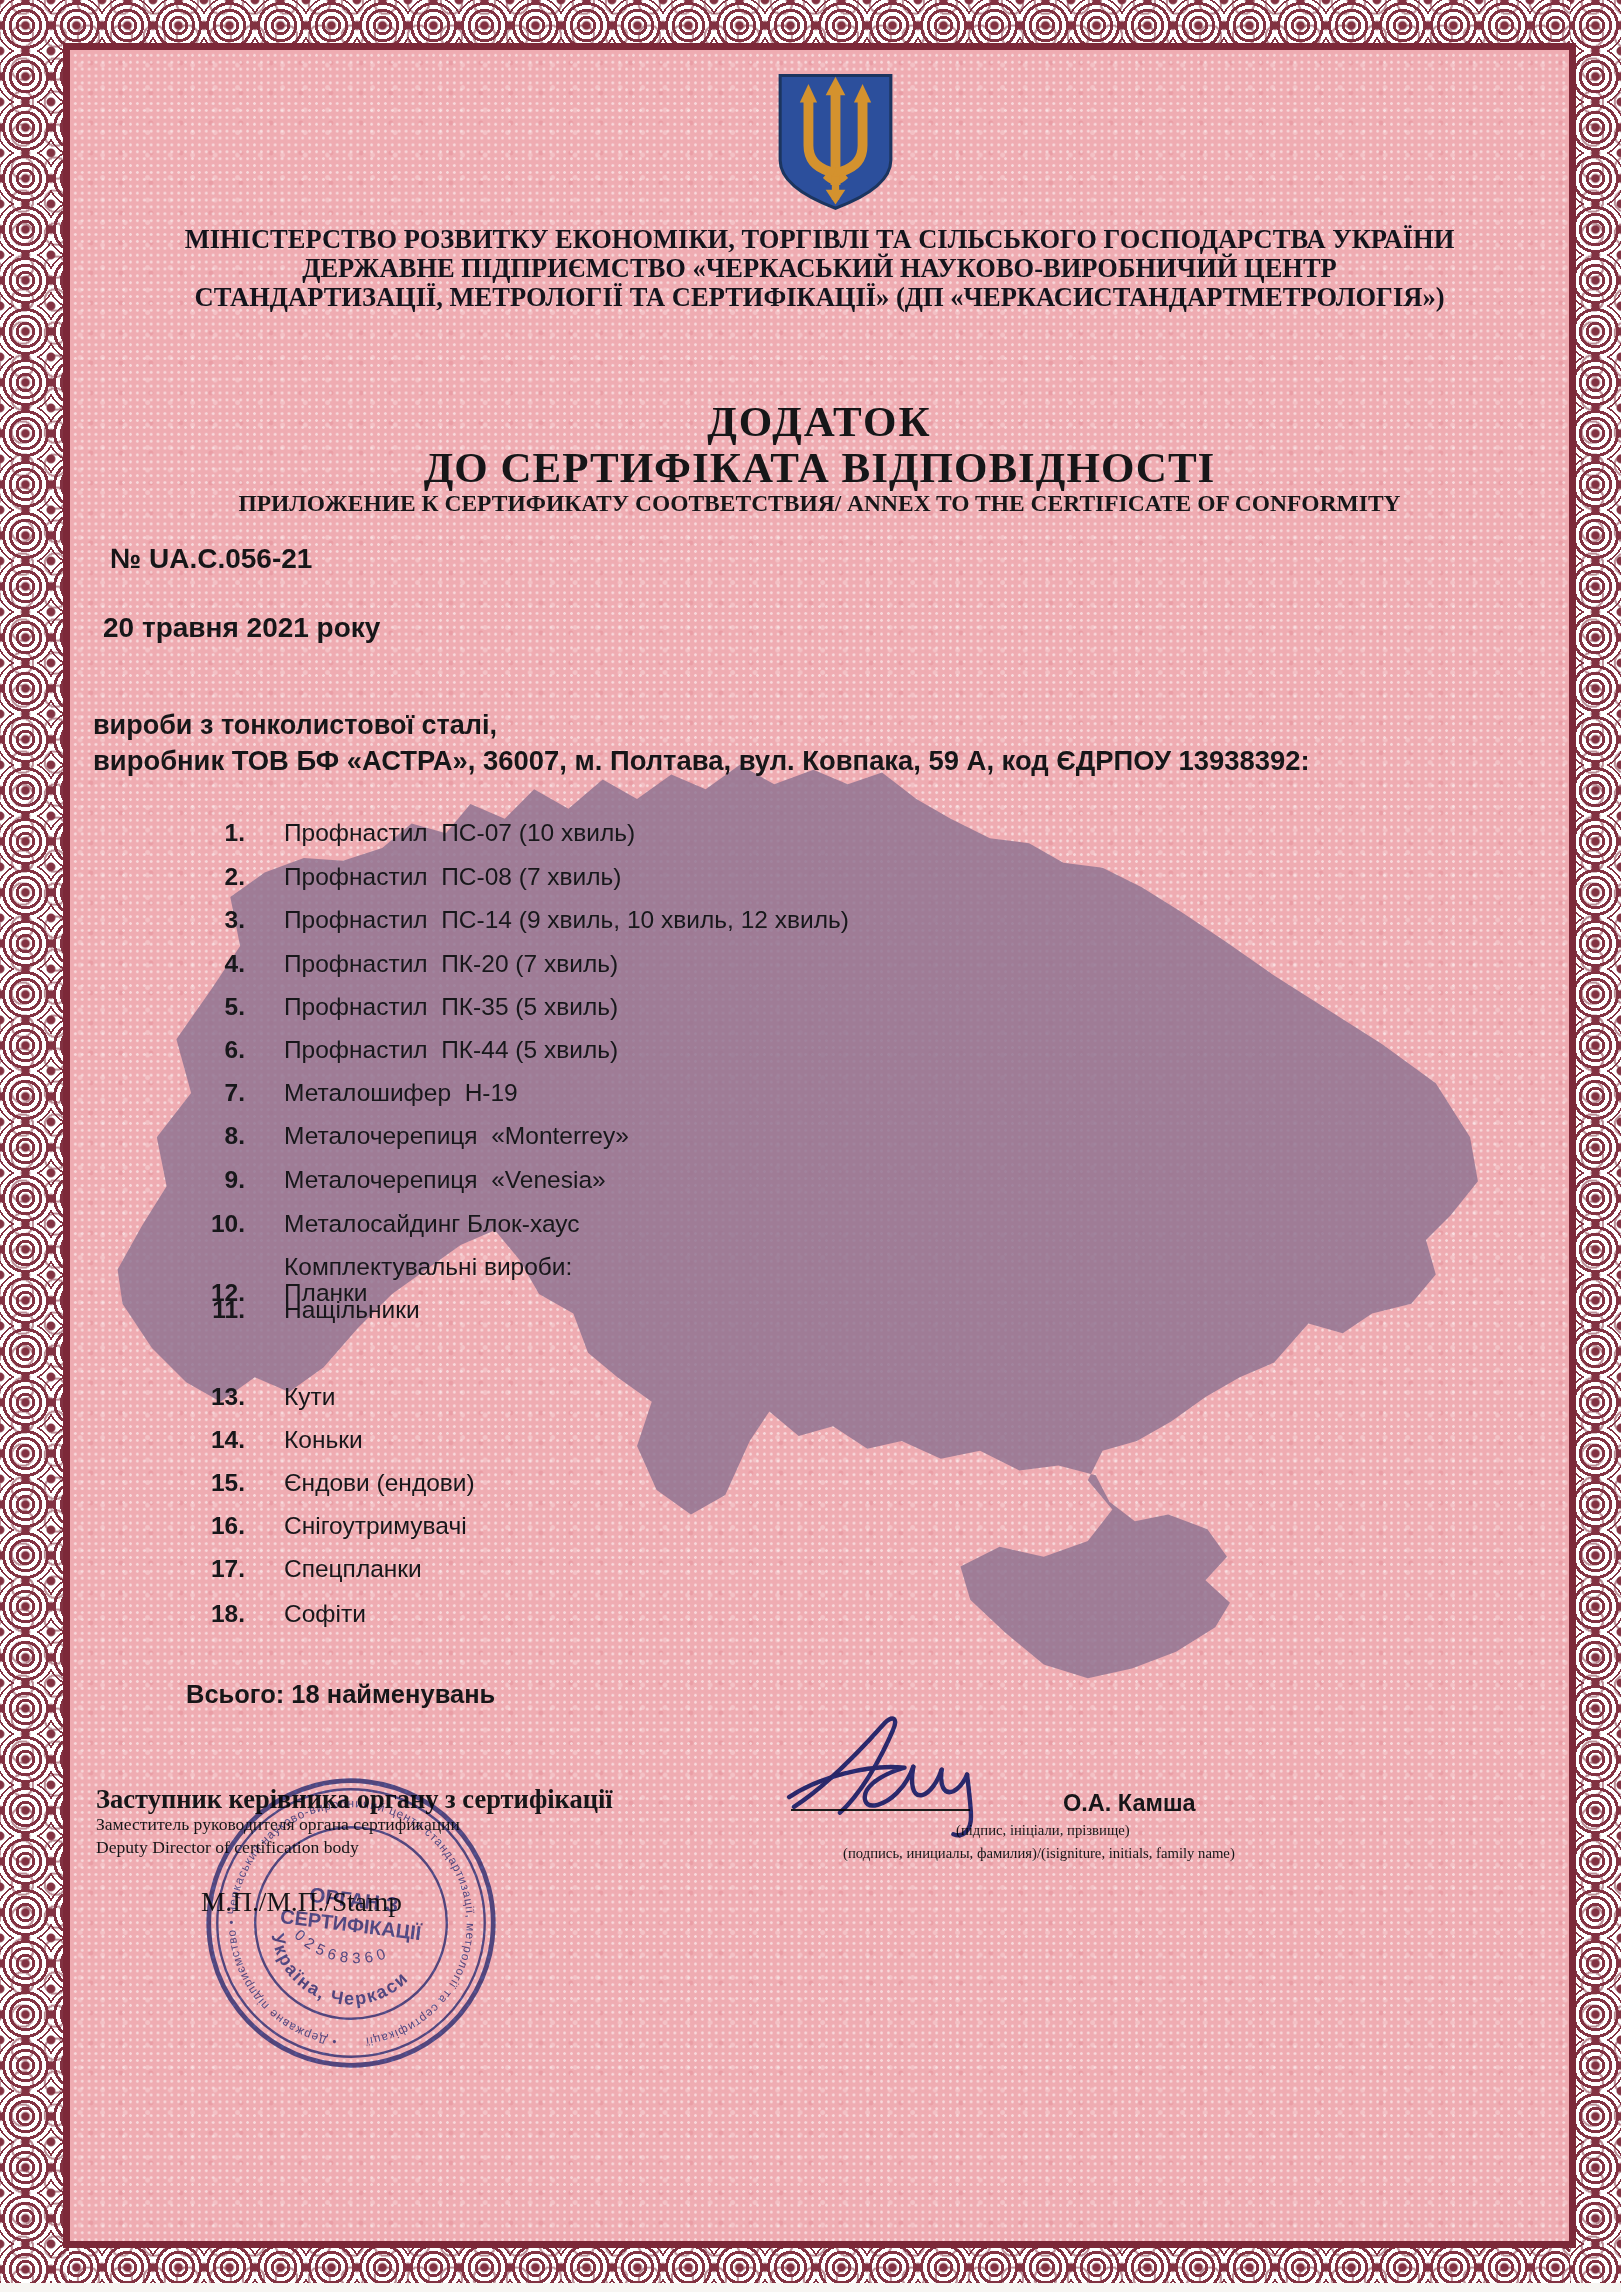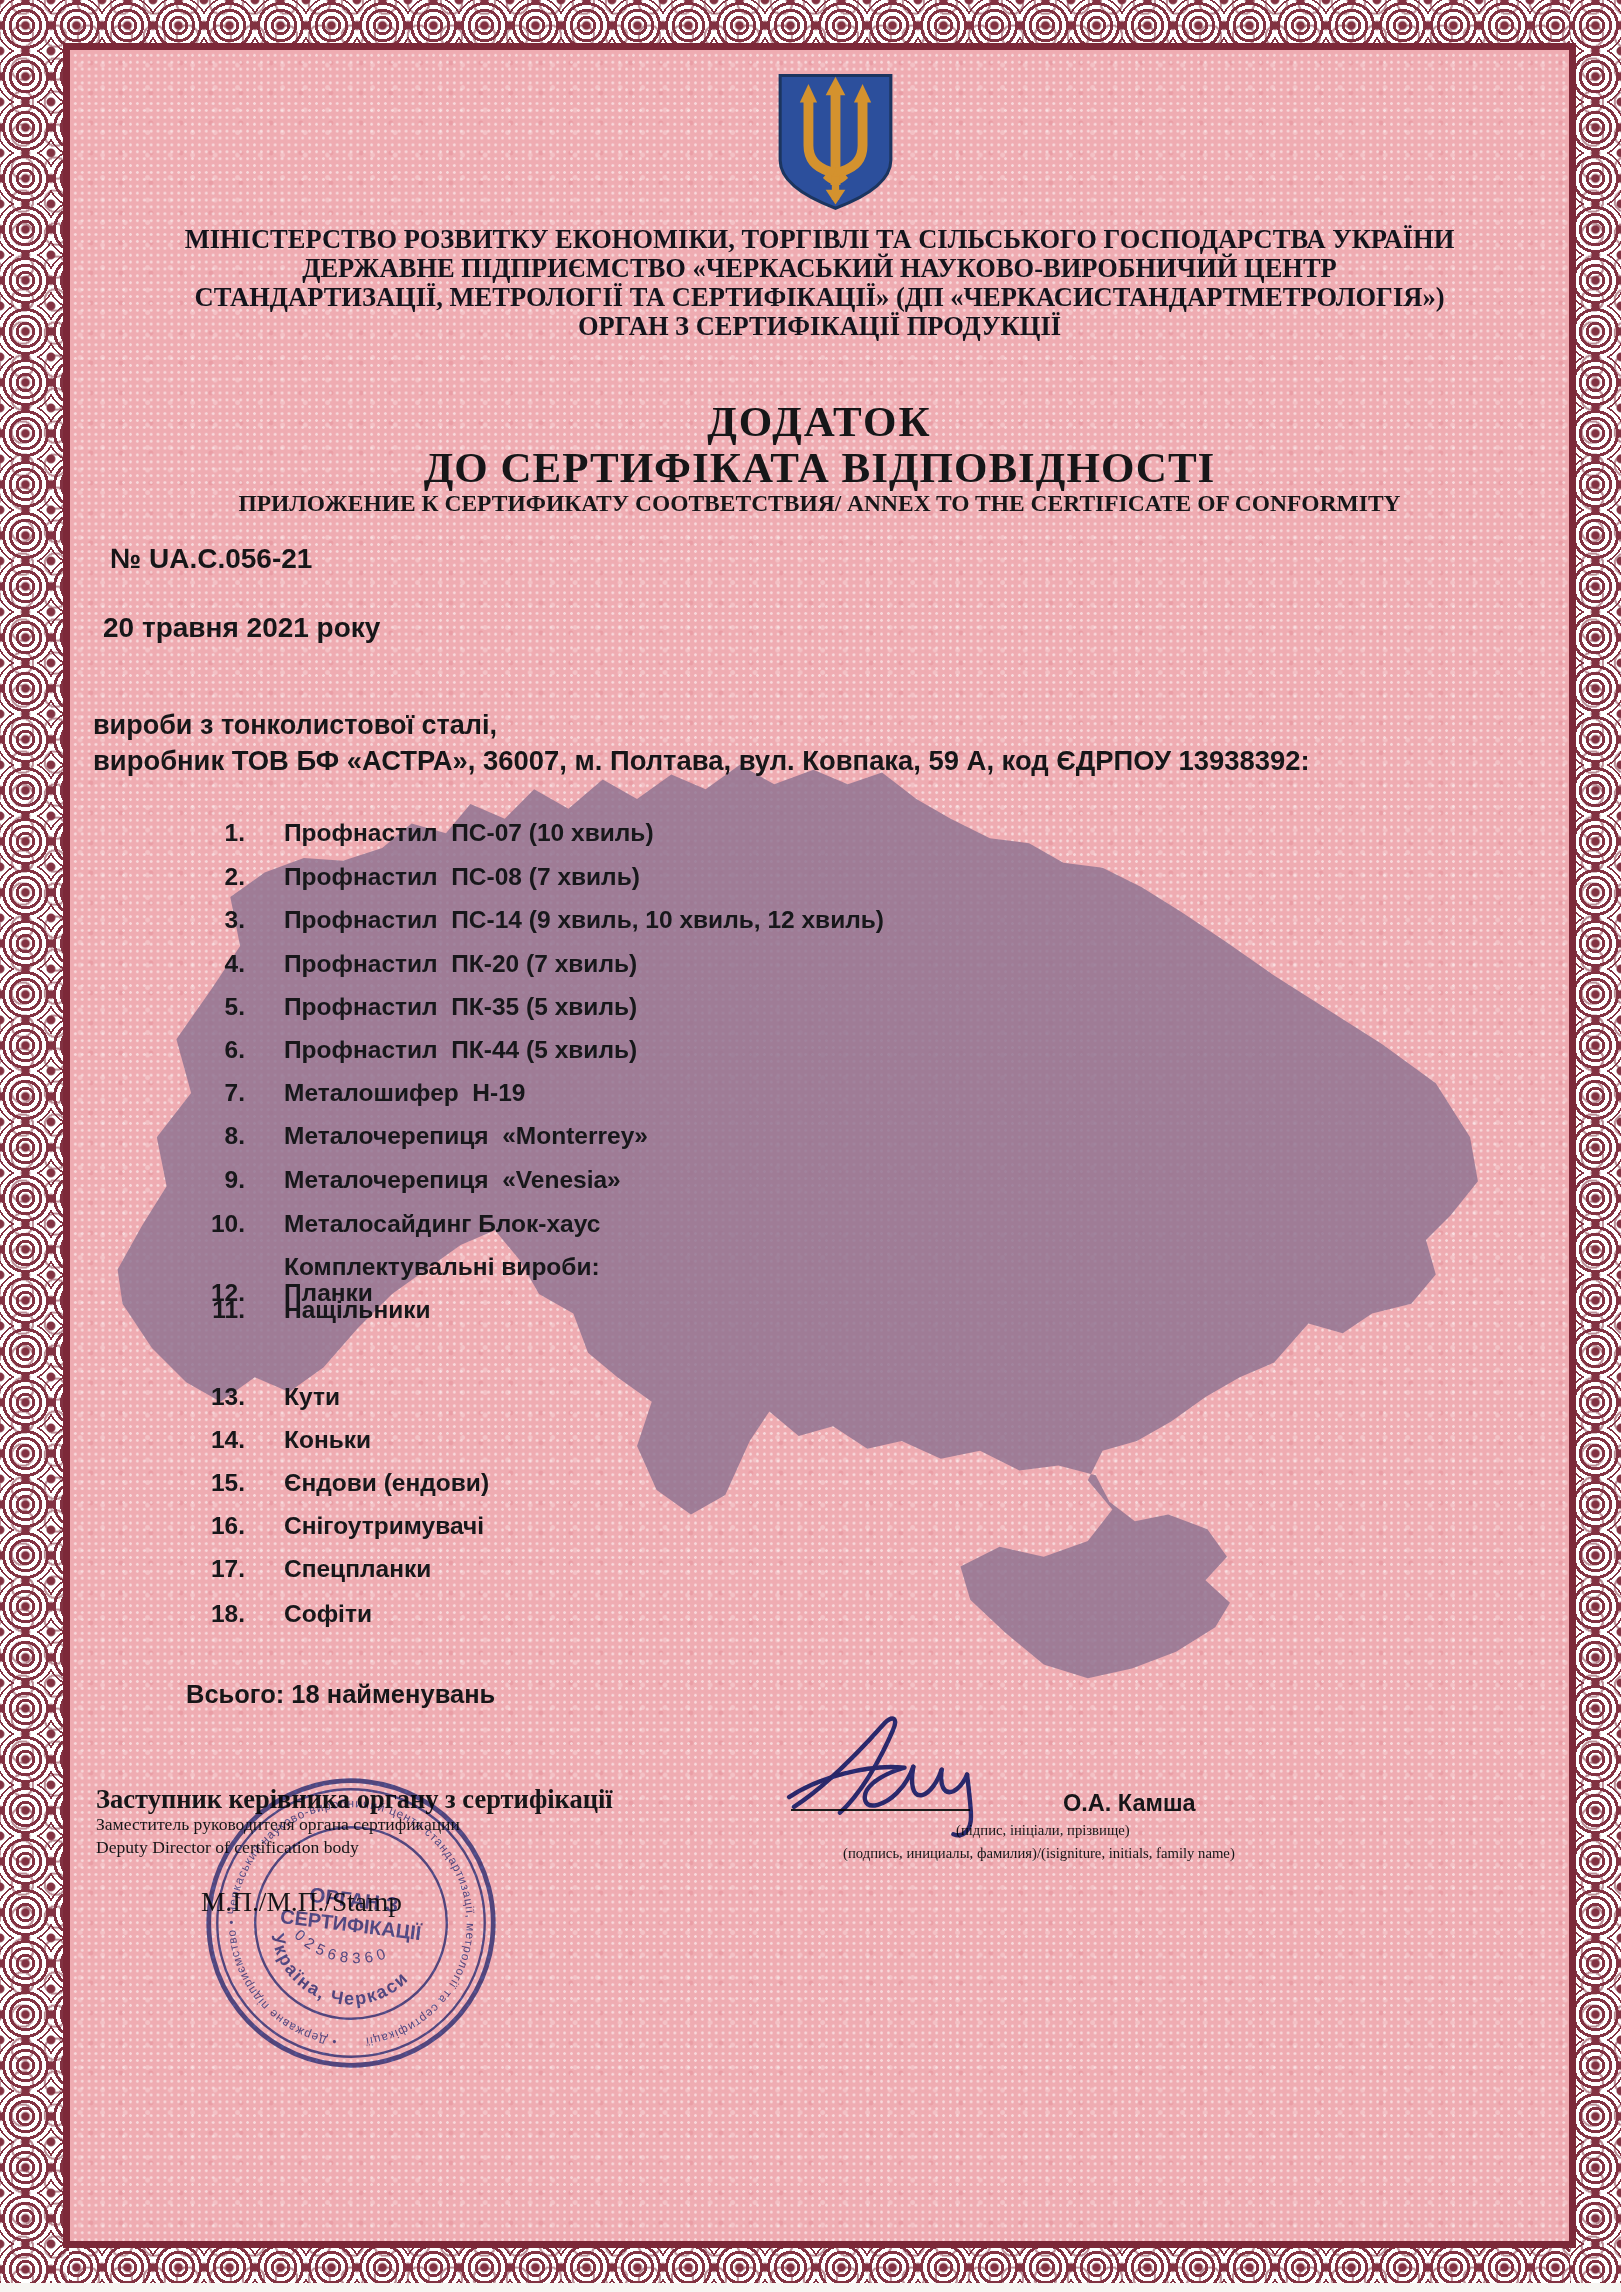--- a/index.html
+++ b/index.html
@@ -37,21 +37,21 @@
   .org{top:225px;font-size:26.5px;line-height:29px;color:#14141c;}
   .title1{top:397px;font-size:43px;letter-spacing:2px;}
   .title2{top:443px;font-size:43px;letter-spacing:1px;}
   .subtitle{top:490px;font-size:23.5px;}
   .certno{left:110px;top:543px;font-size:28px;}
   .date{left:103px;top:612px;font-size:28px;}
   .intro1{left:93px;top:710px;font-size:27px;}
   .intro2{left:93px;top:745px;font-size:27.4px;}
   .row{position:absolute;left:184px;width:1176px;height:39px;z-index:3;color:#17171a;}
   .num{display:inline-block;width:61px;text-align:right;font-size:24.5px;font-weight:bold;}
-  .itxt{margin-left:39px;font-size:24.5px;font-weight:bold;white-space:pre-wrap;}
+  .itxt{margin-left:39px;font-size:24.5px;font-weight:normal;white-space:pre-wrap;}
   .total{left:186px;top:1680px;font-size:25.5px;}
   .sig-ua{left:96px;top:1784px;font-size:26.5px;}
   .sig-ru{left:96px;top:1814px;font-size:17.6px;}
   .sig-en{left:96px;top:1837px;font-size:17.6px;}
   .mp{left:201px;top:1887px;font-size:27.4px;}
   .sig-name{left:1063px;top:1790px;font-size:23.5px;}
   .cap1{left:956px;top:1822px;font-size:14.7px;}
   .cap2{left:843px;top:1845px;font-size:14.7px;}
   .sig-line{position:absolute;left:791px;top:1809px;width:179px;border-top:2.9px solid #1b1b1b;z-index:3;}
   
@@ -99,21 +99,20 @@
       <polygon points="28,10 21,25 35,25"></polygon>
       <polygon points="72,10 65,25 79,25"></polygon>
       <polygon points="50,108 42,96 58,96"></polygon>
     </g>
   </svg>
 
   <div class="txt serifB center org">
     <div>МІНІСТЕРСТВО РОЗВИТКУ ЕКОНОМІКИ, ТОРГІВЛІ ТА СІЛЬСЬКОГО ГОСПОДАРСТВА УКРАЇНИ</div>
     <div>ДЕРЖАВНЕ ПІДПРИЄМСТВО «ЧЕРКАСЬКИЙ НАУКОВО-ВИРОБНИЧИЙ ЦЕНТР</div>
     <div>СТАНДАРТИЗАЦІЇ, МЕТРОЛОГІЇ ТА СЕРТИФІКАЦІЇ» (ДП «ЧЕРКАСИСТАНДАРТМЕТРОЛОГІЯ»)</div>
-    <div>ОРГАН З СЕРТИФІКАЦІЇ ПРОДУКЦІЇ</div>
   </div>
 
   <div class="txt serifB center title1">ДОДАТОК</div>
   <div class="txt serifB center title2">ДО СЕРТИФІКАТА ВІДПОВІДНОСТІ</div>
   <div class="txt serifB center subtitle">ПРИЛОЖЕНИЕ К СЕРТИФИКАТУ СООТВЕТСТВИЯ/ ANNEX TO THE CERTIFICATE OF CONFORMITY</div>
 
   <div class="txt sansB certno">№ UA.C.056-21</div>
   <div class="txt sansB date">20 травня 2021 року</div>
 
   <div class="txt sansB intro1">вироби з тонколистової сталі,</div>

